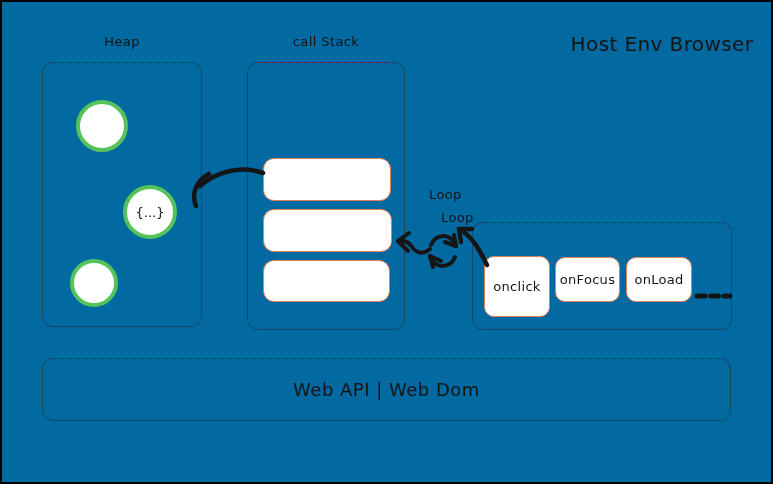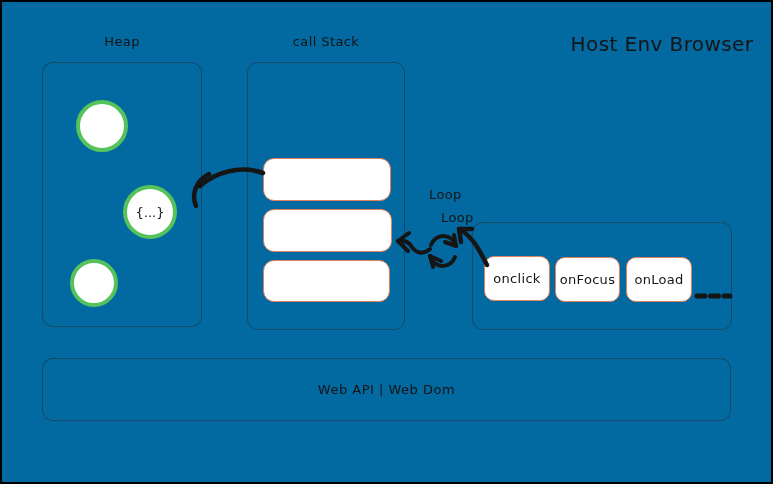--- a/index.html
+++ b/index.html
@@ -52,21 +52,21 @@
     position:absolute;
     box-sizing:border-box;
     border:1.6px solid var(--orange);
     border-radius:10px;
     background:#fff;
     display:flex;align-items:center;justify-content:center;
     font-size:13px;letter-spacing:.3px;
   }
   .webapi{
     display:flex;align-items:center;justify-content:center;
-    font-size:13px;letter-spacing:.5px;
+    font-size:18px;letter-spacing:.5px;
   }
   svg.overlay{
     position:absolute;left:0;top:0;
     pointer-events:none;
   }
   svg.overlay path, svg.overlay line{
     fill:none;
     stroke:var(--ink);
     stroke-linecap:round;
     stroke-linejoin:round;
@@ -90,21 +90,21 @@
   <div class="frame" style="left:261px;top:156px;width:128px;height:43px;"></div>
   <div class="frame" style="left:261px;top:207px;width:129px;height:43px;"></div>
   <div class="frame" style="left:261px;top:258px;width:127px;height:42px;"></div>
 
   <div class="label center" style="left:555px;top:30px;width:210px;font-size:20px;">Host Env Browser</div>
 
   <div class="label" style="left:427px;top:185px;">Loop</div>
   <div class="label" style="left:427px;top:208px;margin-left:12px;">Loop</div>
 
   <div class="dotted-box" style="left:470px;top:220px;width:260px;height:108px;"></div>
-  <div class="qitem" style="left:482px;top:254px;width:66px;height:45px;">onclick</div>
+  <div class="qitem" style="left:482px;top:254px;width:66px;height:61px;">onclick</div>
   <div class="qitem" style="left:624px;top:255px;width:66px;height:45px;">onLoad</div>
   <div class="qitem" style="left:553px;top:255px;width:65px;height:45px;">onFocus</div>
 
   <div class="dotted-box webapi" style="left:40px;top:356px;width:689px;height:63px;">
     <span>Web API | Web Dom</span>
   </div>
 
   <svg class="overlay" width="773" height="484" viewBox="0 0 773 484">
 
     <g stroke-width="4.5">

